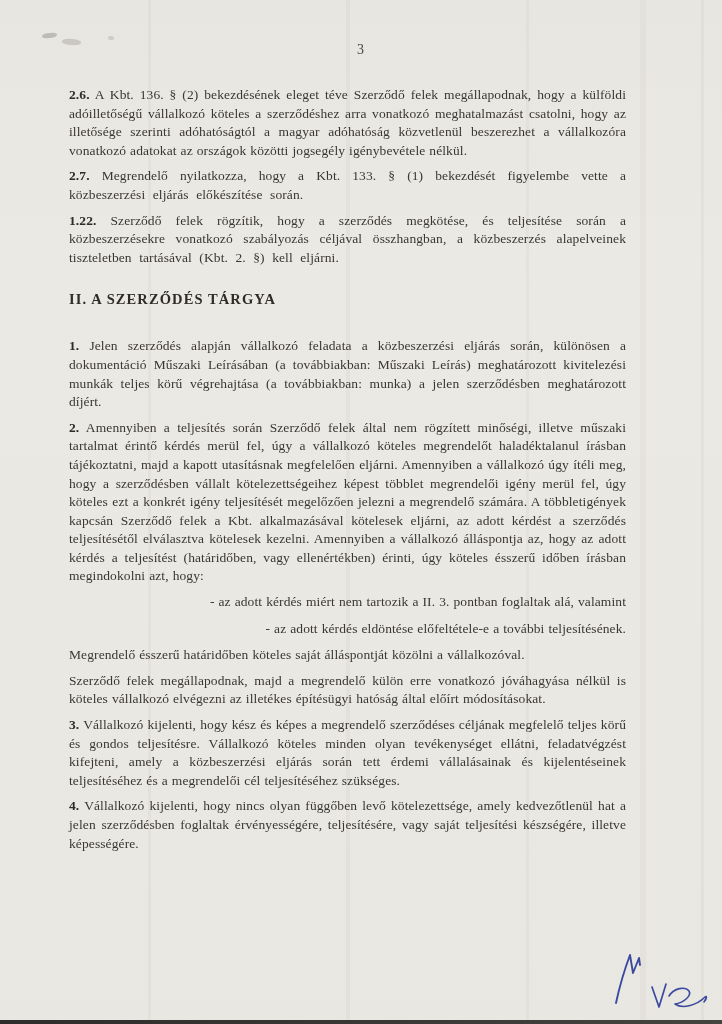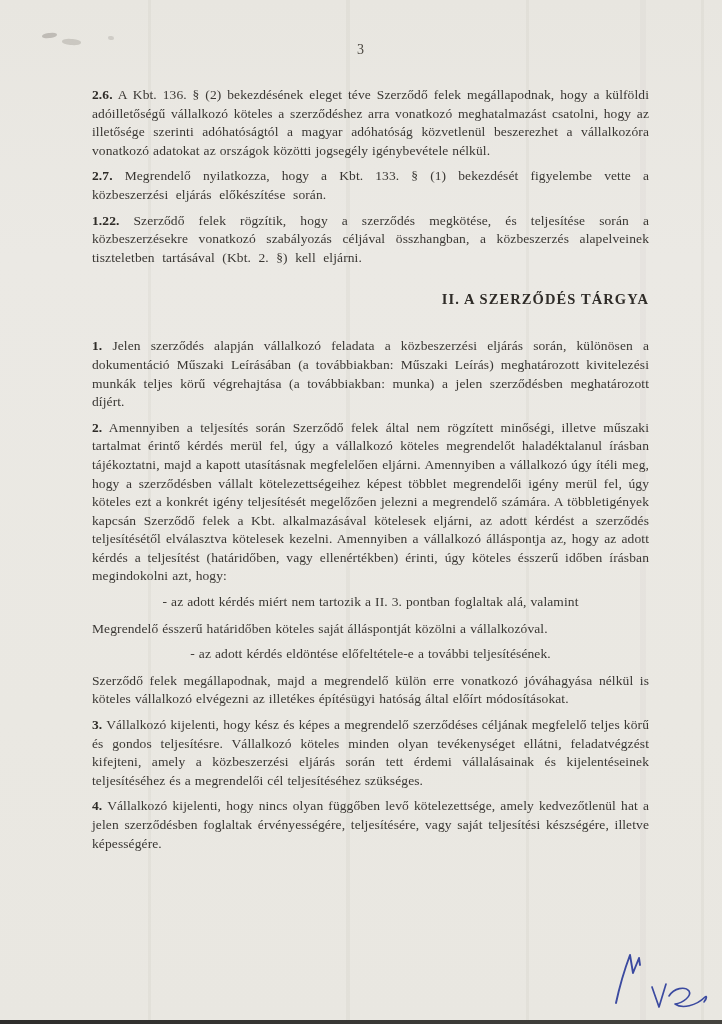--- a/index.html
+++ b/index.html
@@ -50,39 +50,39 @@
     position: absolute;
     top: 42px; left: 0; width: 722px;
     text-align: center;
     font-size: 14px;
     color: #4a463f;
     letter-spacing: 1px;
   }
 
   .content {
     position: absolute;
-    left: 92px; top: 86px;
+    left: 69px; top: 86px;
     width: 557px;
   }
   .para {
     margin: 0 0 7px 0;
     font-size: 13.5px;
     line-height: 18.6px;
     text-align: justify;
     letter-spacing: 0.1px;
     word-spacing: 0.5px;
   }
   .para .num { font-weight: bold; color: #2f2c28; }
   .para.loose { word-spacing: 4px; }
-  .para.dash-item { text-align: center; margin-bottom: 8px; }
+  .para.dash-item { text-align: right; margin-bottom: 8px; }
   .heading {
     margin: 24px 0 29px 0;
     font-size: 14.5px;
     font-weight: bold;
-    text-align: right;
+    text-align: left;
     letter-spacing: 1.1px;
     color: #2f2c28;
   }
 
   .signature {
     position: absolute;
     left: 608px; top: 945px;
     width: 110px; height: 78px;
     pointer-events: none;
   }
@@ -120,23 +120,23 @@
     <p class="para loose"><span class="num">1.22.</span> <span>Szerződő felek rögzítik, hogy a szerződés megkötése, és teljesítése során a közbeszerzésekre vonatkozó szabályozás céljával összhangban, a közbeszerzés alapelveinek tiszteletben tartásával (Kbt. 2. §) kell eljárni.</span></p>
 
     <h2 class="heading">II. A SZERZŐDÉS TÁRGYA</h2>
 
     <p class="para"><span class="num">1.</span> <span>Jelen szerződés alapján vállalkozó feladata a közbeszerzési eljárás során, különösen a dokumentáció Műszaki Leírásában (a továbbiakban: Műszaki Leírás) meghatározott kivitelezési munkák teljes körű végrehajtása (a továbbiakban: munka) a jelen szerződésben meghatározott díjért.</span></p>
 
     <p class="para"><span class="num">2.</span> <span>Amennyiben a teljesítés során Szerződő felek által nem rögzített minőségi, illetve műszaki tartalmat érintő kérdés merül fel, úgy a vállalkozó köteles megrendelőt haladéktalanul írásban tájékoztatni, majd a kapott utasításnak megfelelően eljárni. Amennyiben a vállalkozó úgy ítéli meg, hogy a szerződésben vállalt kötelezettségeihez képest többlet megrendelői igény merül fel, úgy köteles ezt a konkrét igény teljesítését megelőzően jelezni a megrendelő számára. A többletigények kapcsán Szerződő felek a Kbt. alkalmazásával kötelesek eljárni, az adott kérdést a szerződés teljesítésétől elválasztva kötelesek kezelni. Amennyiben a vállalkozó álláspontja az, hogy az adott kérdés a teljesítést (határidőben, vagy ellenértékben) érinti, úgy köteles ésszerű időben írásban megindokolni azt, hogy:</span></p>
 
     <p class="para dash-item"><span>- az adott kérdés miért nem tartozik a II. 3. pontban foglaltak alá, valamint</span></p>
 
+    <p class="para dash-item"><span>- az adott kérdés eldöntése előfeltétele-e a további teljesítésének.</span></p>
+
     <p class="para"><span>Megrendelő ésszerű határidőben köteles saját álláspontját közölni a vállalkozóval.</span></p>
-
-    <p class="para dash-item"><span>- az adott kérdés eldöntése előfeltétele-e a további teljesítésének.</span></p>
 
     <p class="para"><span>Szerződő felek megállapodnak, majd a megrendelő külön erre vonatkozó jóváhagyása nélkül is köteles vállalkozó elvégezni az illetékes építésügyi hatóság által előírt módosításokat.</span></p>
 
     <p class="para"><span class="num">3.</span> <span>Vállalkozó kijelenti, hogy kész és képes a megrendelő szerződéses céljának megfelelő teljes körű és gondos teljesítésre. Vállalkozó köteles minden olyan tevékenységet ellátni, feladatvégzést kifejteni, amely a közbeszerzési eljárás során tett érdemi vállalásainak és kijelentéseinek teljesítéséhez és a megrendelői cél teljesítéséhez szükséges.</span></p>
 
     <p class="para"><span class="num">4.</span> <span>Vállalkozó kijelenti, hogy nincs olyan függőben levő kötelezettsége, amely kedvezőtlenül hat a jelen szerződésben foglaltak érvényességére, teljesítésére, vagy saját teljesítési készségére, illetve képességére.</span></p>
 
   </div>
 
   <svg class="signature" viewBox="0 0 110 78" xmlns="http://www.w3.org/2000/svg">

